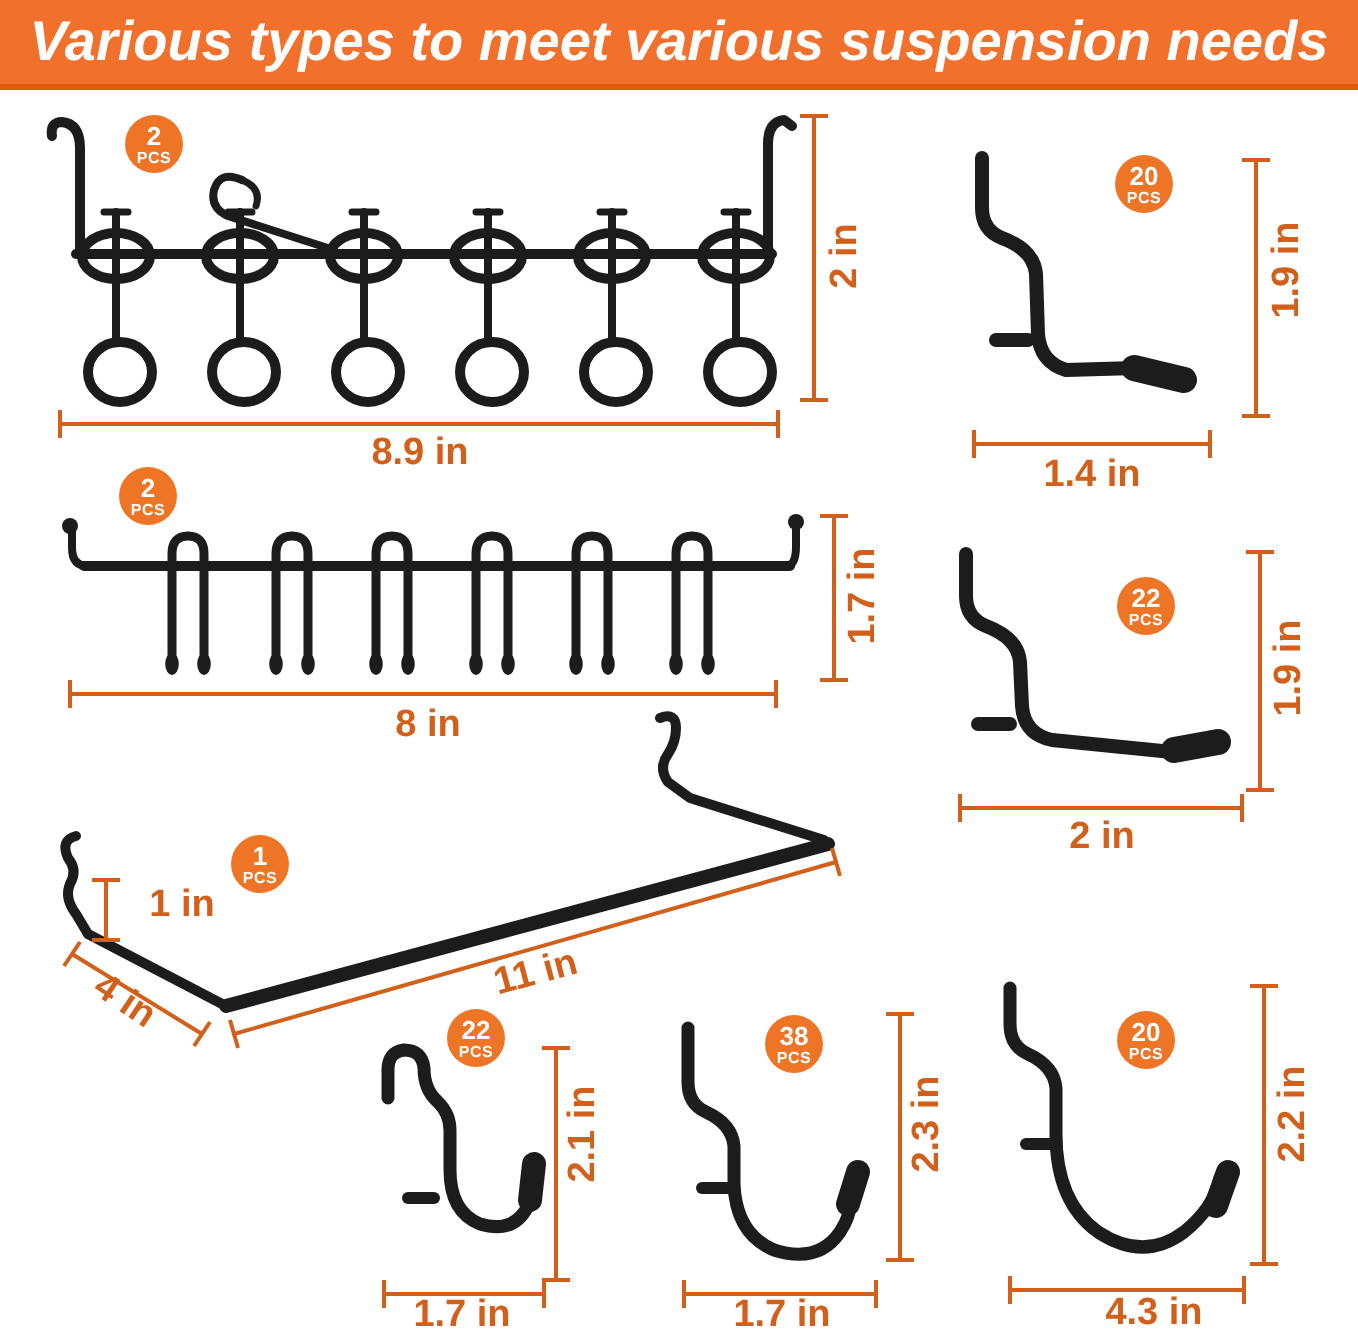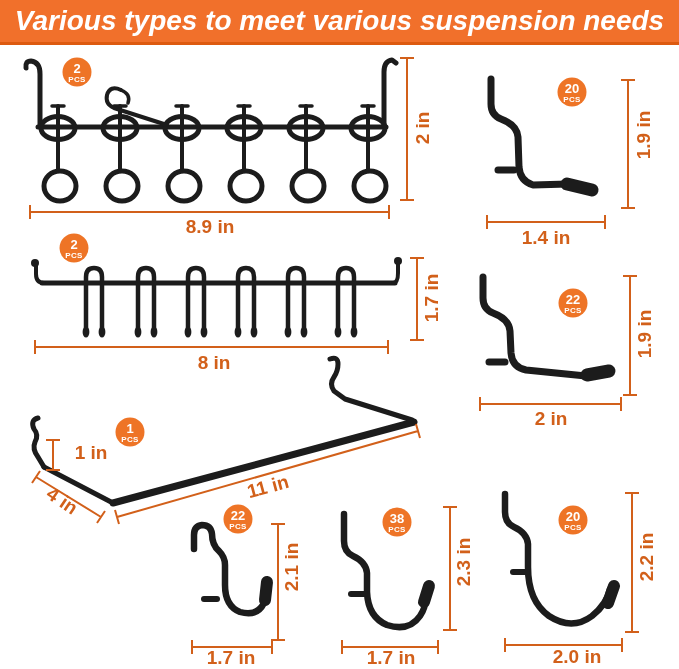--- a/index.html
+++ b/index.html
@@ -228,16 +228,16 @@
   <div class="dim-label" style="left:91px; top:453px;">1 in</div>
   <div class="dim-label" style="left:62px; top:501px; transform:translate(-50%,-50%) rotate(34deg);">4 in</div>
   <div class="dim-label" style="left:268px; top:487px; transform:translate(-50%,-50%) rotate(-15deg);">11 in</div>
 
   <div class="dim-label" style="left:231px; top:658px;">1.7 in</div>
   <div class="dim-label rot-ccw" style="left:292px; top:567px;">2.1 in</div>
 
   <div class="dim-label" style="left:391px; top:658px;">1.7 in</div>
   <div class="dim-label rot-ccw" style="left:464px; top:562px;">2.3 in</div>
 
-  <div class="dim-label" style="left:577px; top:657px;">2.0 in</div>
+  <div class="dim-label" style="left:577px; top:657px;">4.3 in</div>
   <div class="dim-label rot-ccw" style="left:647px; top:557px;">2.2 in</div>
 
 </div>
 
 </body></html>

